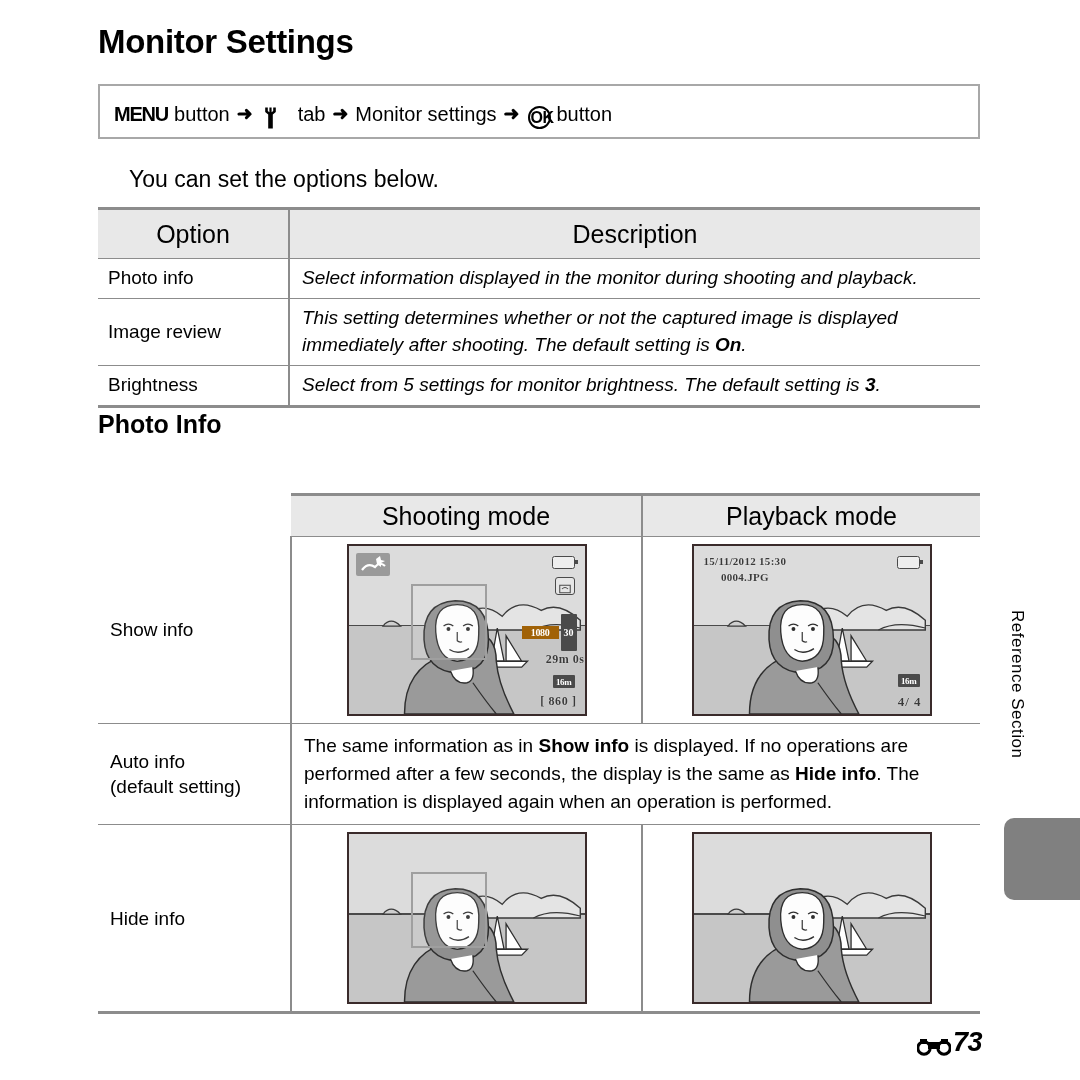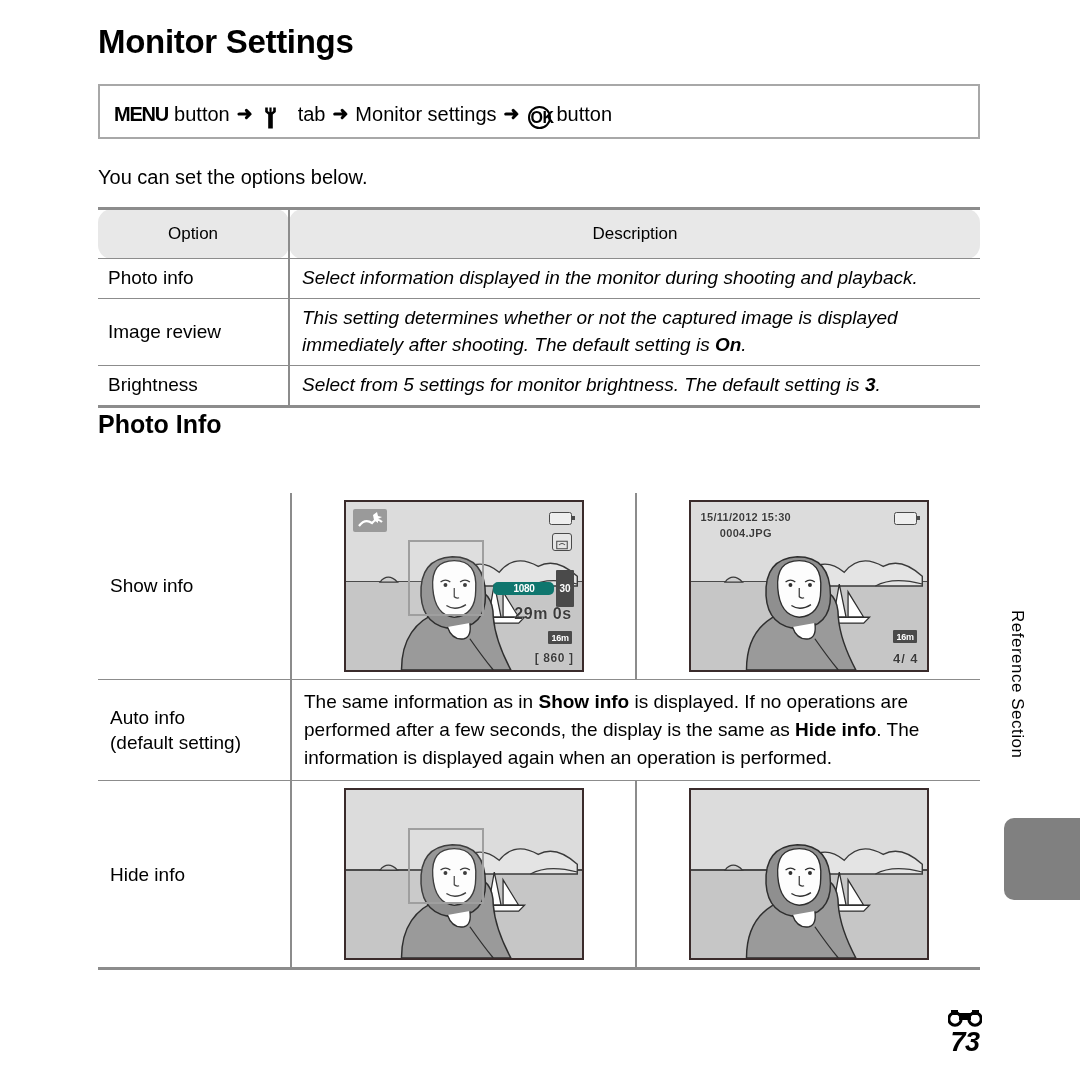--- a/index.html
+++ b/index.html
@@ -79,21 +79,22 @@
     margin: 0 5px 0 2px;
     position: relative;
     top: 3px;
     letter-spacing: -0.5px;
   }
   .nav-txt { font-size: 20px; }
 
   
   .para {
     position: absolute;
-    font-size: 20px;
+    font-size: 23px;
+    margin-left: 31px;
   }
   #para-options { left: 98px; top: 166px; }
   #para-photoinfo { left: 98px; top: 452px; }
 
   .h2 {
     position: absolute;
     font-size: 25px;
     font-weight: bold;
   }
   #h2-photo-info { left: 98px; top: 410px; }
@@ -106,22 +107,21 @@
   }
   table.doc td, table.doc th {
     border: 0;
     padding: 0;
     vertical-align: middle;
   }
   .hdr-cell {
     background: #e8e8e8;
     text-align: center;
     font-weight: normal;
-    font-size: 17px;
-    border-radius: 14px;
+    font-size: 25px;
   }
   .rule-top { border-top: 3px solid #8c8c8c !important; }
   .rule-bot { border-bottom: 3px solid #8c8c8c !important; }
   .rule-thin-bot { border-bottom: 1.6px solid #8c8c8c !important; }
   .rule-right { border-right: 2px solid #8c8c8c !important; }
 
   
   #table-options {
     left: 98px;
     top: 207px;
@@ -156,21 +156,21 @@
   
   .monitor {
     position: relative;
     width: 240px;
     height: 172px;
     border: 2.5px solid #3a2b2b;
     background: #d8d8d8;
     box-sizing: border-box;
     margin: 7px auto;
     overflow: hidden;
-    font-family: Liberation Sans, sans-serif;
+    font-family: Liberation Serif, serif;
   }
 
   .sky { position: absolute; left: 0; top: 0; width: 100%; height: 47%; background: #dcdcdc; }
   .sea { position: absolute; left: 0; top: 47%; width: 100%; height: 53%; background: #c6c6c6; }
   .horizon { position: absolute; left: 0; top: 47%; width: 100%; height: 1.5px; background: #4a4a4a; }
 
   .osd { position: absolute; color: #3a3a3a; font-weight: bold; }
 
   .osd-date {
     left: 10px; top: 8px;
@@ -207,26 +207,26 @@
     background: #e6e6e6;
   }
   .osd-movie {
     right: 8px; bottom: 63px;
     font-size: 10px;
     display: flex;
     gap: 2px;
     align-items: center;
   }
   .osd-movie .b1 {
-    background: #0f766e; color: #fff; padding: 1px 20px; border-radius: 5px; letter-spacing: -0.3px;
+    background: #a16207; color: #fff; padding: 1px 9px; border-radius: 0; letter-spacing: -0.3px;
   }
   .osd-movie .b2 {
     background: #4a4a4a; color: #fff; padding: 13px 3px; border-radius: 1px;
   }
-  .osd-time { right: 10px; bottom: 47px; font-size: 16px; letter-spacing: 0.5px; text-shadow: 0 0 1px #fff; margin-top: 8px; }
+  .osd-time { right: 0; bottom: 47px; font-size: 12px; letter-spacing: 0.5px; text-shadow: 0 0 1px #fff; margin-top: 8px; }
   .osd-imgsize {
     right: 10px; bottom: 26px;
     font-size: 9px;
     background: #4a4a4a; color: #fff;
     padding: 1.5px 3px; border-radius: 1px;
     letter-spacing: -0.3px;
   }
   .osd-shots { right: 8px; bottom: 5px; font-size: 12px; letter-spacing: 0.6px; text-shadow: 0 0 1px #fff; }
   .osd-frame-counter { right: 8px; bottom: 4px; font-size: 13px; letter-spacing: 1px; text-shadow: 0 0 1px #fff; }
   .osd-pbsize {
@@ -270,21 +270,20 @@
   .footer {
     position: absolute;
     right: 98px;
     bottom: 22px;
     display: flex;
     align-items: center;
     gap: 2px;
     font-size: 27px;
     font-style: italic;
     font-weight: bold;
-    flex-direction: column;
   }
   .e-glyph { width: 34px; height: 22px; }
   .pg-num { font-size: 27px; font-style: italic; font-weight: bold; letter-spacing: -0.5px; }
 
   b.inline { font-weight: bold; }
 </style>
 </head>
 <body>
 
 <div class="page">
@@ -336,20 +335,25 @@
         <span>Select from 5 settings for monitor brightness. The default setting is </span><b class="inline">3</b><span>.</span>
       </td>
     </tr>
   </tbody>
     </table>
 
   <div class="h2" id="h2-photo-info">Photo Info</div>
 
   <table class="doc" id="table-modes">
     <tbody>
+        <tr>
+      <td style="width:180px;height:40px"></td>
+      <td class="hdr-cell rule-top rule-thin-bot rule-right" style="width:350px;height:40px">Shooting mode</td>
+      <td class="hdr-cell rule-top rule-thin-bot" style="height:40px">Playback mode</td>
+    </tr>
 
     <tr>
       <td class="t2-lbl rule-thin-bot rule-right">Show info</td>
       <td class="t2-cell rule-thin-bot rule-right">
         <div class="monitor">
           <div class="sky"></div>
           <div class="sea"></div>
           <div class="horizon"></div>
           <svg viewBox="0 0 240 172" width="236" height="168" style="position:absolute;left:0;top:0">
             <path d="M110 80 Q132 52 156 72 Q172 52 196 66 Q214 56 236 76 L236 86 L96 86 Z" fill="#e4e4e4" stroke="#3a3a3a" stroke-width="1.4"></path>

